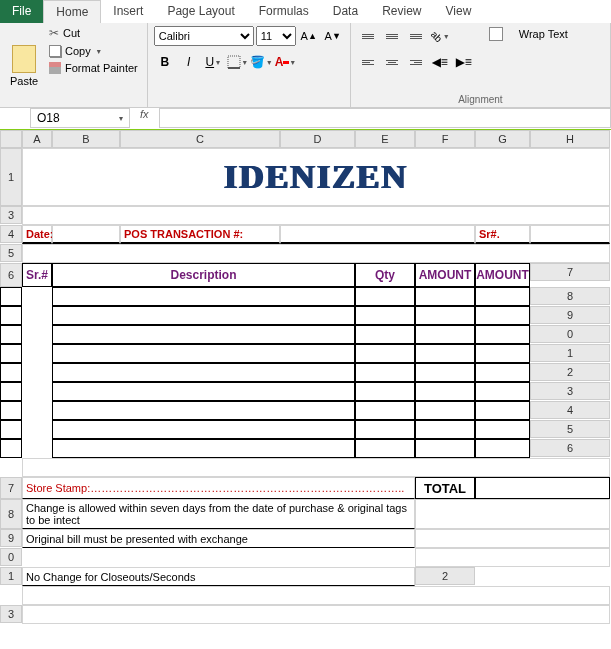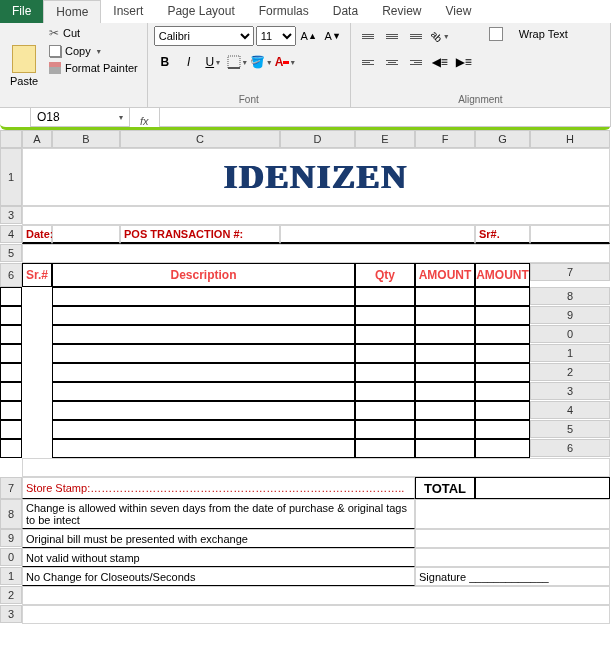--- a/index.html
+++ b/index.html
@@ -42,37 +42,37 @@
 
 .align-rows { display: flex; flex-direction: column; gap: 4px; }
 .align-row { display: flex; gap: 2px; align-items: center; }
 .lines { display: flex; flex-direction: column; gap: 1px; }
 .lines span { width: 12px; height: 1px; background: #555; }
 .wrap-merge { display: flex; flex-direction: column; gap: 3px; margin-left: 6px; }
 .wm-item { display: flex; align-items: center; gap: 16px; font-size: 11px; padding: 2px 4px; }
 .wm-ic { width: 14px; height: 14px; border: 1px solid #888; background: #fff; }
 
 
-.fbar { display: flex; align-items: flex-end; border-bottom: 3px solid #84cc16; height: 22px; border-radius: 6px; }
+.fbar { display: flex; align-items: flex-start; border-bottom: 1px solid #84cc16; height: 22px; }
 .namebox { width: 100px; border: 1px solid #ccc; height: 20px; margin-left: 30px; font-size: 12px; padding: 2px 6px; background: #fff; display: flex; align-items: center; justify-content: space-between; }
 .fx { font-style: italic; font-size: 11px; color: #555; margin: 0 10px; }
 .formula-input { flex: 1; height: 20px; border: 1px solid #ccc; background: #fff; }
 
 
 .grid { display: grid; grid-template-columns: 22px 30px 68px 160px 75px 60px 60px 55px 80px; }
 .colhdr, .rowhdr { background: #e8e8e8; border: 1px solid #ccc; text-align: center; font-size: 11px; color: #333; height: 18px; display: flex; align-items: center; justify-content: center; }
 .cell { border: 1px solid #d4d4d4; height: 19px; background: #fff; font-size: 11px; padding: 1px 3px; display: flex; align-items: center; overflow: visible; white-space: nowrap; position: relative; }
 .corner { background: #e8e8e8; border: 1px solid #ccc; }
 
 
 .logo-row { grid-column: 2 / 10; height: 58px; display: flex; align-items: center; justify-content: center; border: 1px solid #d4d4d4; background: #fff; }
 .logo { font-family: Georgia, serif; font-size: 34px; font-weight: 900; color: #1a3a6e; letter-spacing: 2px; text-shadow: 1px 0 0 #1a3a6e, -1px 0 0 #1a3a6e; }
 
 .red-label { color: #c00000; font-weight: bold; font-size: 11px; }
-.hdr-cell { color: #ef4444; font-weight: bold; text-align: center; justify-content: center; border: 1px solid #000 !important; height: 24px; font-size: 12px; }
+.hdr-cell { color: #701a75; font-weight: bold; text-align: center; justify-content: center; border: 1px solid #000 !important; height: 24px; font-size: 12px; }
 .data-cell { border: 1px solid #000 !important; height: 19px; }
 .thick-bottom { border-bottom: 2px solid #000 !important; }
 .store-stamp { color: #c00000; font-size: 11px; text-align: right; }
 .total-lbl { font-weight: bold; font-size: 13px; justify-content: center; }
 .terms { font-size: 11px; color: #000; }
 
 .tri { font-size: 8px; color: #555; margin-left: 2px; }
 </style>
 </head>
 <body>
@@ -152,21 +152,20 @@
               <span class="tri">▾</span>
             </button>
           <button class="btn">
               <b style="color:#c00">A</b>
               <span class="color-swatch redfont"></span>
               <span class="tri">▾</span>
             </button>
         </div>
       </div>
     </div>
-    <div class="group-label">Font</div>
   </div>
 
   <div class="group" style="flex:1">
     <div class="group-body">
       <div class="align-rows">
         <div class="align-row">
           <button class="btn">
               <div class="lines">
                 <span></span>
                 <span></span>
@@ -344,24 +343,22 @@
 
   <div class="rowhdr" style="height:30px">8</div>
   <div class="cell terms" style="grid-column:2/7;height:30px;white-space:normal;border-bottom:1px solid #000">Change  is allowed within seven days from the date of purchase &amp; original tags to be intect</div>
   <div class="cell" style="grid-column:7/10;height:30px"></div>
 
   <div class="rowhdr">9</div>
   <div class="cell terms" style="grid-column:2/7;border-bottom:1px solid #000">Original bill must be presented with exchange</div>
   <div class="cell" style="grid-column:7/10"></div>
 
   <div class="rowhdr">0</div>
-  <div class="cell terms" style="grid-column:2/7;border-bottom:1px solid #000">Not valid without stamp</div>
   <div class="cell" style="grid-column:7/10"></div>
 
   <div class="rowhdr">1</div>
   <div class="cell terms" style="grid-column:2/7;border-bottom:1px solid #000">No Change for Closeouts/Seconds</div>
-  <div class="cell" style="grid-column:7/10;font-size:11px">Signature _____________</div>
 
   <div class="rowhdr">2</div>
   <div class="cell" style="grid-column:2/10"></div>
   <div class="rowhdr">3</div>
   <div class="cell" style="grid-column:2/10"></div>
 </div>
 
 </body></html>

